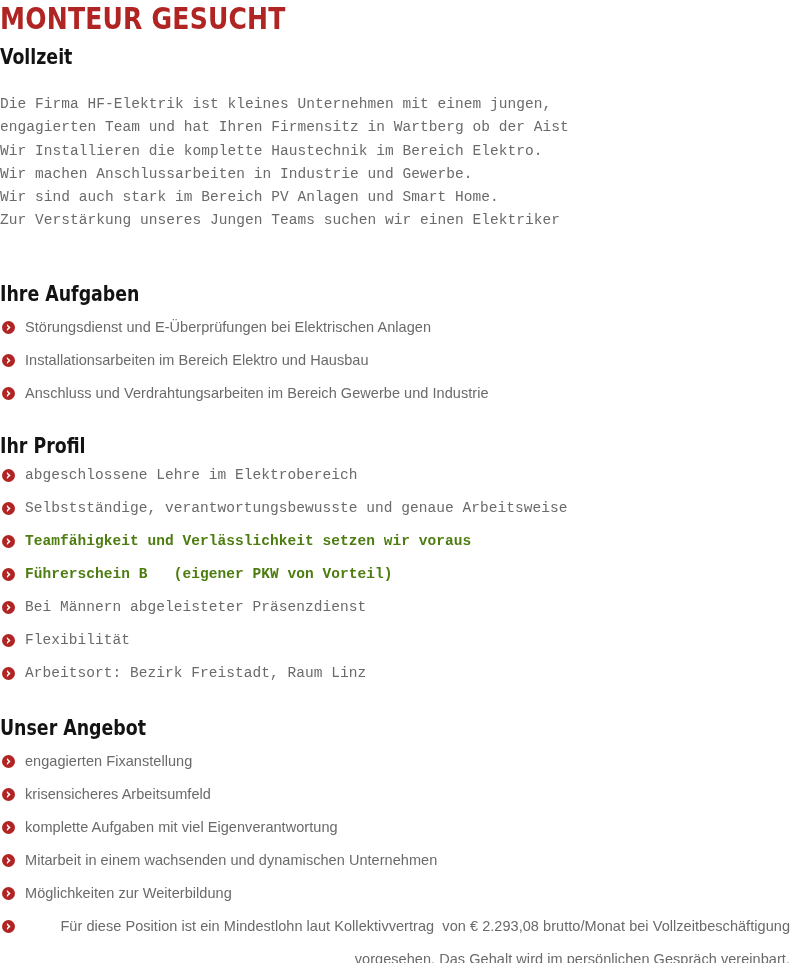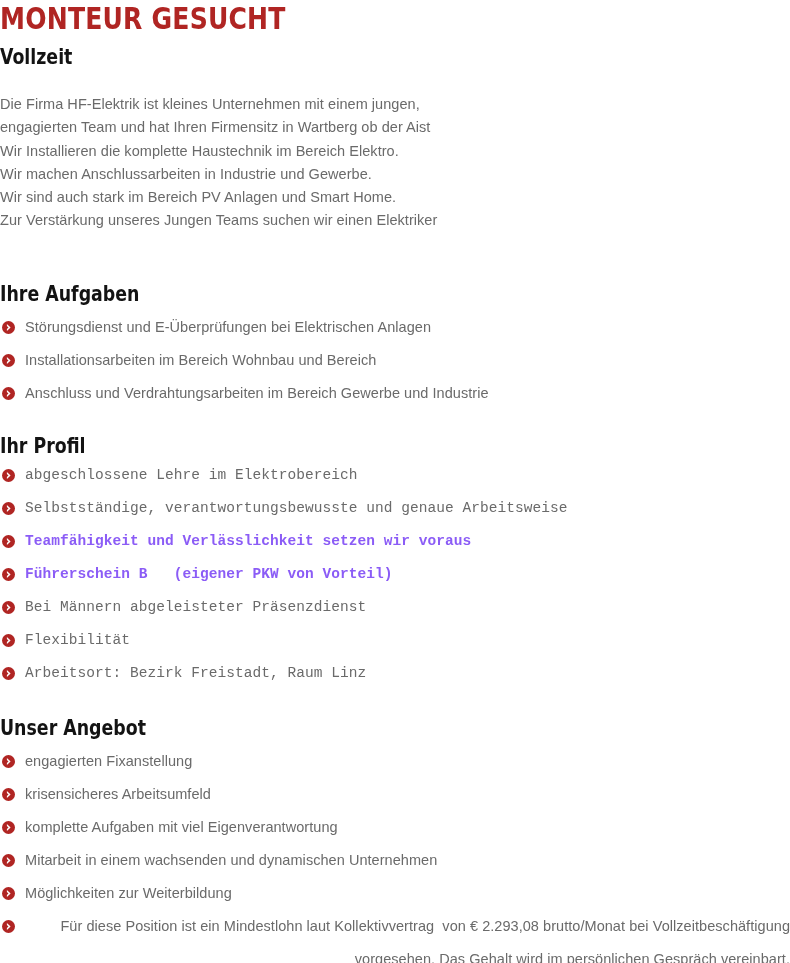--- a/index.html
+++ b/index.html
@@ -79,21 +79,21 @@
     position: absolute;
     left: 0px;
     top: 93px;
     width: 560px;
     margin: 0;
     font-size: 14.5px;
     line-height: 23.3px;
     color: #6a6a6a;
     letter-spacing: 0.05px;
   }
-  .intro .ln { display: block; white-space: nowrap; }
+  .intro .ln { display: block; white-space: nowrap; font-family: Liberation Mono, monospace; }
 
   
   .bullet-list {
     position: absolute;
     left: 0px;
     width: 790px;
     margin: 0;
     padding: 0;
     list-style: none;
   }
@@ -107,21 +107,21 @@
     padding-left: 25px;
     box-sizing: border-box;
     font-size: 14.5px;
     line-height: 33px;
     color: #6a6a6a;
     letter-spacing: 0.05px;
   }
 
   .bullet-item.bold .bullet-text {
     font-weight: bold;
-    color: #8b5cf6;
+    color: #4d7c0f;
   }
 
   .bullet-item.multiline {
     line-height: 33px;
   }
   .bullet-item.multiline .bullet-text {
     display: block;
     line-height: 33px;
     white-space: normal;
   }
@@ -167,21 +167,21 @@
           <svg width="13" height="13" viewBox="0 0 13 13" xmlns="http://www.w3.org/2000/svg">
             <circle cx="6.5" cy="6.5" r="6.5" fill="#b02523"></circle>
             <path d="M4.9 3.1 L8.6 6.5 L4.9 9.9 L4.9 7.9 L6.5 6.5 L4.9 5.1 Z" fill="#ffffff"></path>
           </svg>
         </span><span class="bullet-text">Störungsdienst und E-Überprüfungen bei Elektrischen Anlagen</span></li>
       <li class="bullet-item"><span class="bullet-icon">
           <svg width="13" height="13" viewBox="0 0 13 13" xmlns="http://www.w3.org/2000/svg">
             <circle cx="6.5" cy="6.5" r="6.5" fill="#b02523"></circle>
             <path d="M4.9 3.1 L8.6 6.5 L4.9 9.9 L4.9 7.9 L6.5 6.5 L4.9 5.1 Z" fill="#ffffff"></path>
           </svg>
-        </span><span class="bullet-text">Installationsarbeiten im Bereich Wohnbau und Bereich</span></li>
+        </span><span class="bullet-text">Installationsarbeiten im Bereich Elektro und Hausbau</span></li>
       <li class="bullet-item"><span class="bullet-icon">
           <svg width="13" height="13" viewBox="0 0 13 13" xmlns="http://www.w3.org/2000/svg">
             <circle cx="6.5" cy="6.5" r="6.5" fill="#b02523"></circle>
             <path d="M4.9 3.1 L8.6 6.5 L4.9 9.9 L4.9 7.9 L6.5 6.5 L4.9 5.1 Z" fill="#ffffff"></path>
           </svg>
         </span><span class="bullet-text">Anschluss und Verdrahtungsarbeiten im Bereich Gewerbe und Industrie</span></li>
     </ul>
 
   <h3 class="section-heading" id="heading-profil">Ihr Profil</h3>
   <ul class="bullet-list" id="list-profil">

